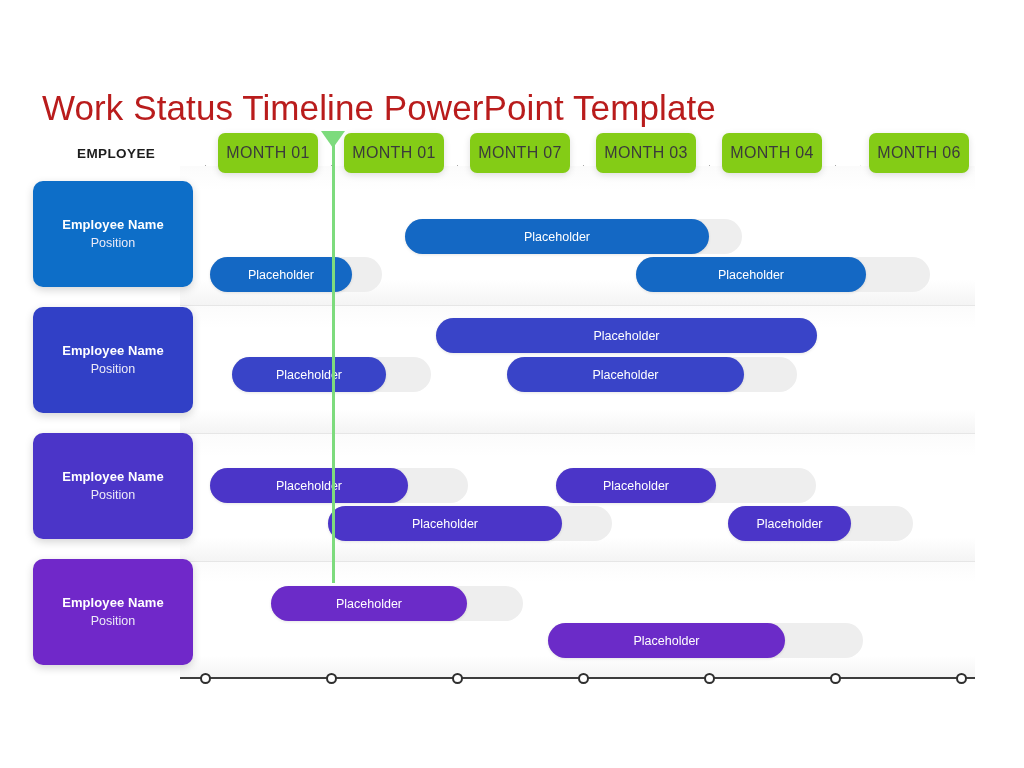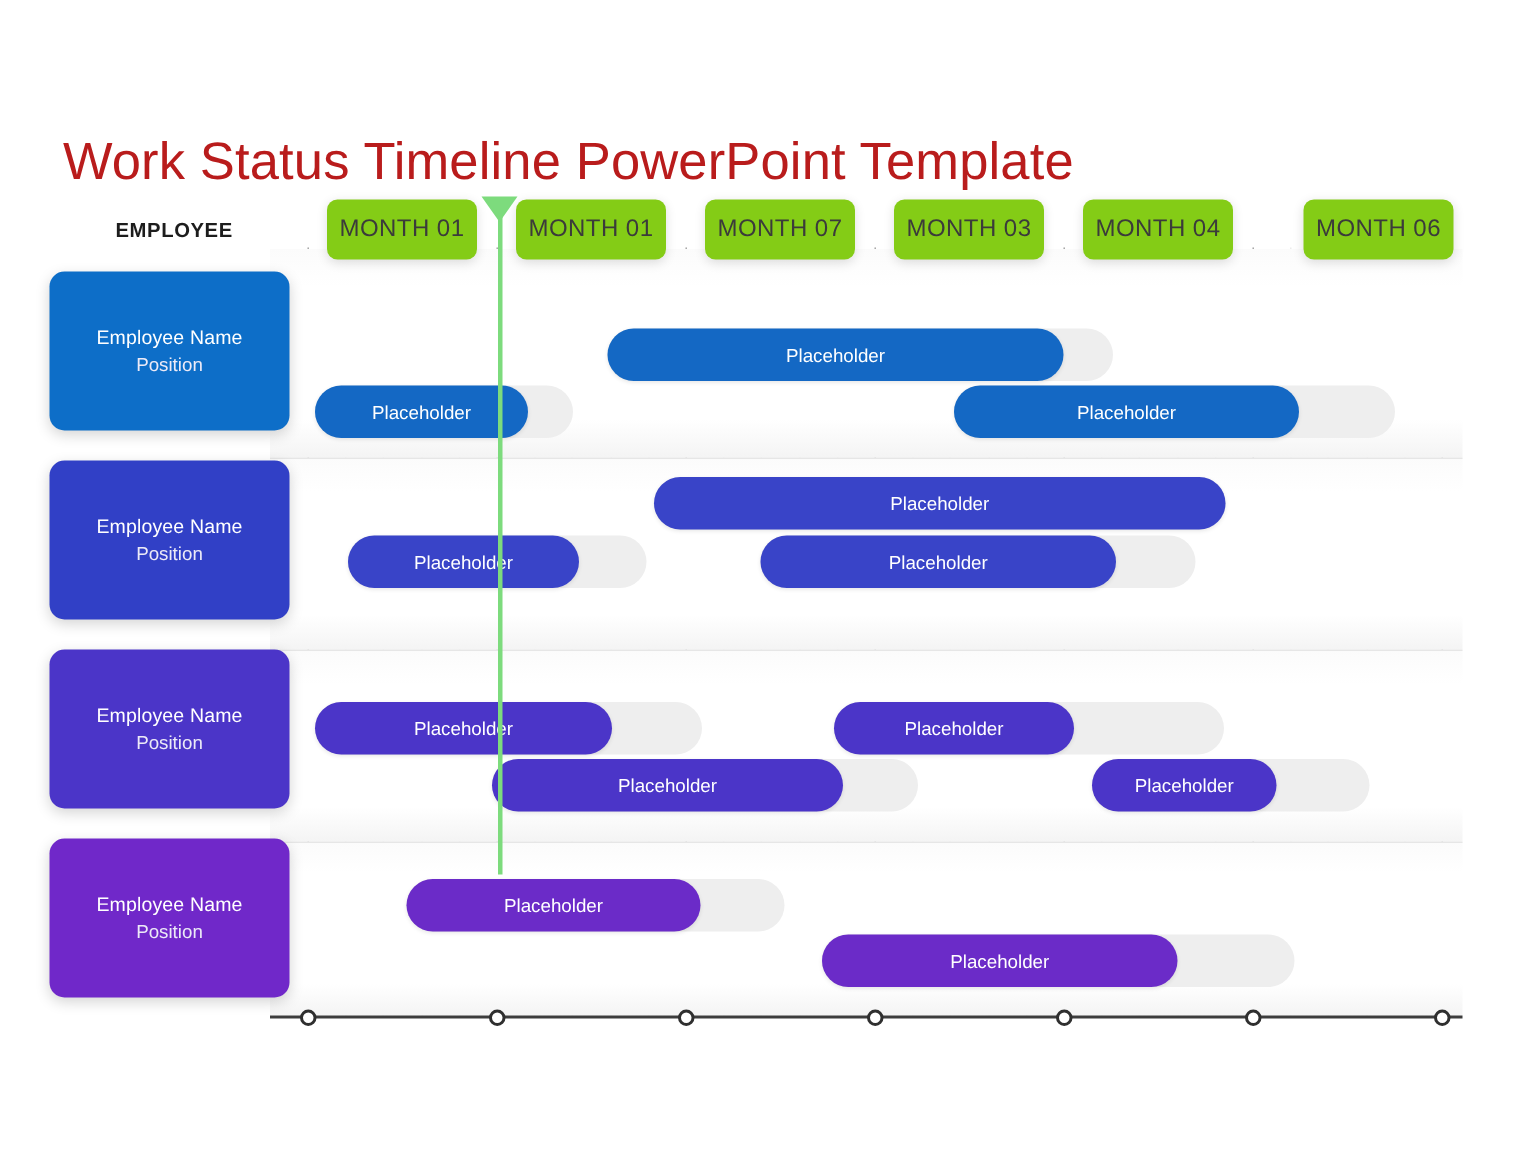--- a/index.html
+++ b/index.html
@@ -108,21 +108,21 @@
     box-shadow: 0 3px 9px rgba(0,0,0,0.17);
     display: flex;
     flex-direction: column;
     align-items: center;
     justify-content: center;
     color: #ffffff;
     z-index: 5;
   }
   .emp-name {
     font-size: 13px;
-    font-weight: normal;
+    font-weight: bold;
     line-height: 18px;
     letter-spacing: 0.1px;
   }
   .emp-pos {
     font-size: 12.5px;
     font-weight: 400;
     line-height: 18px;
     color: #eceaf7;
   }
 

